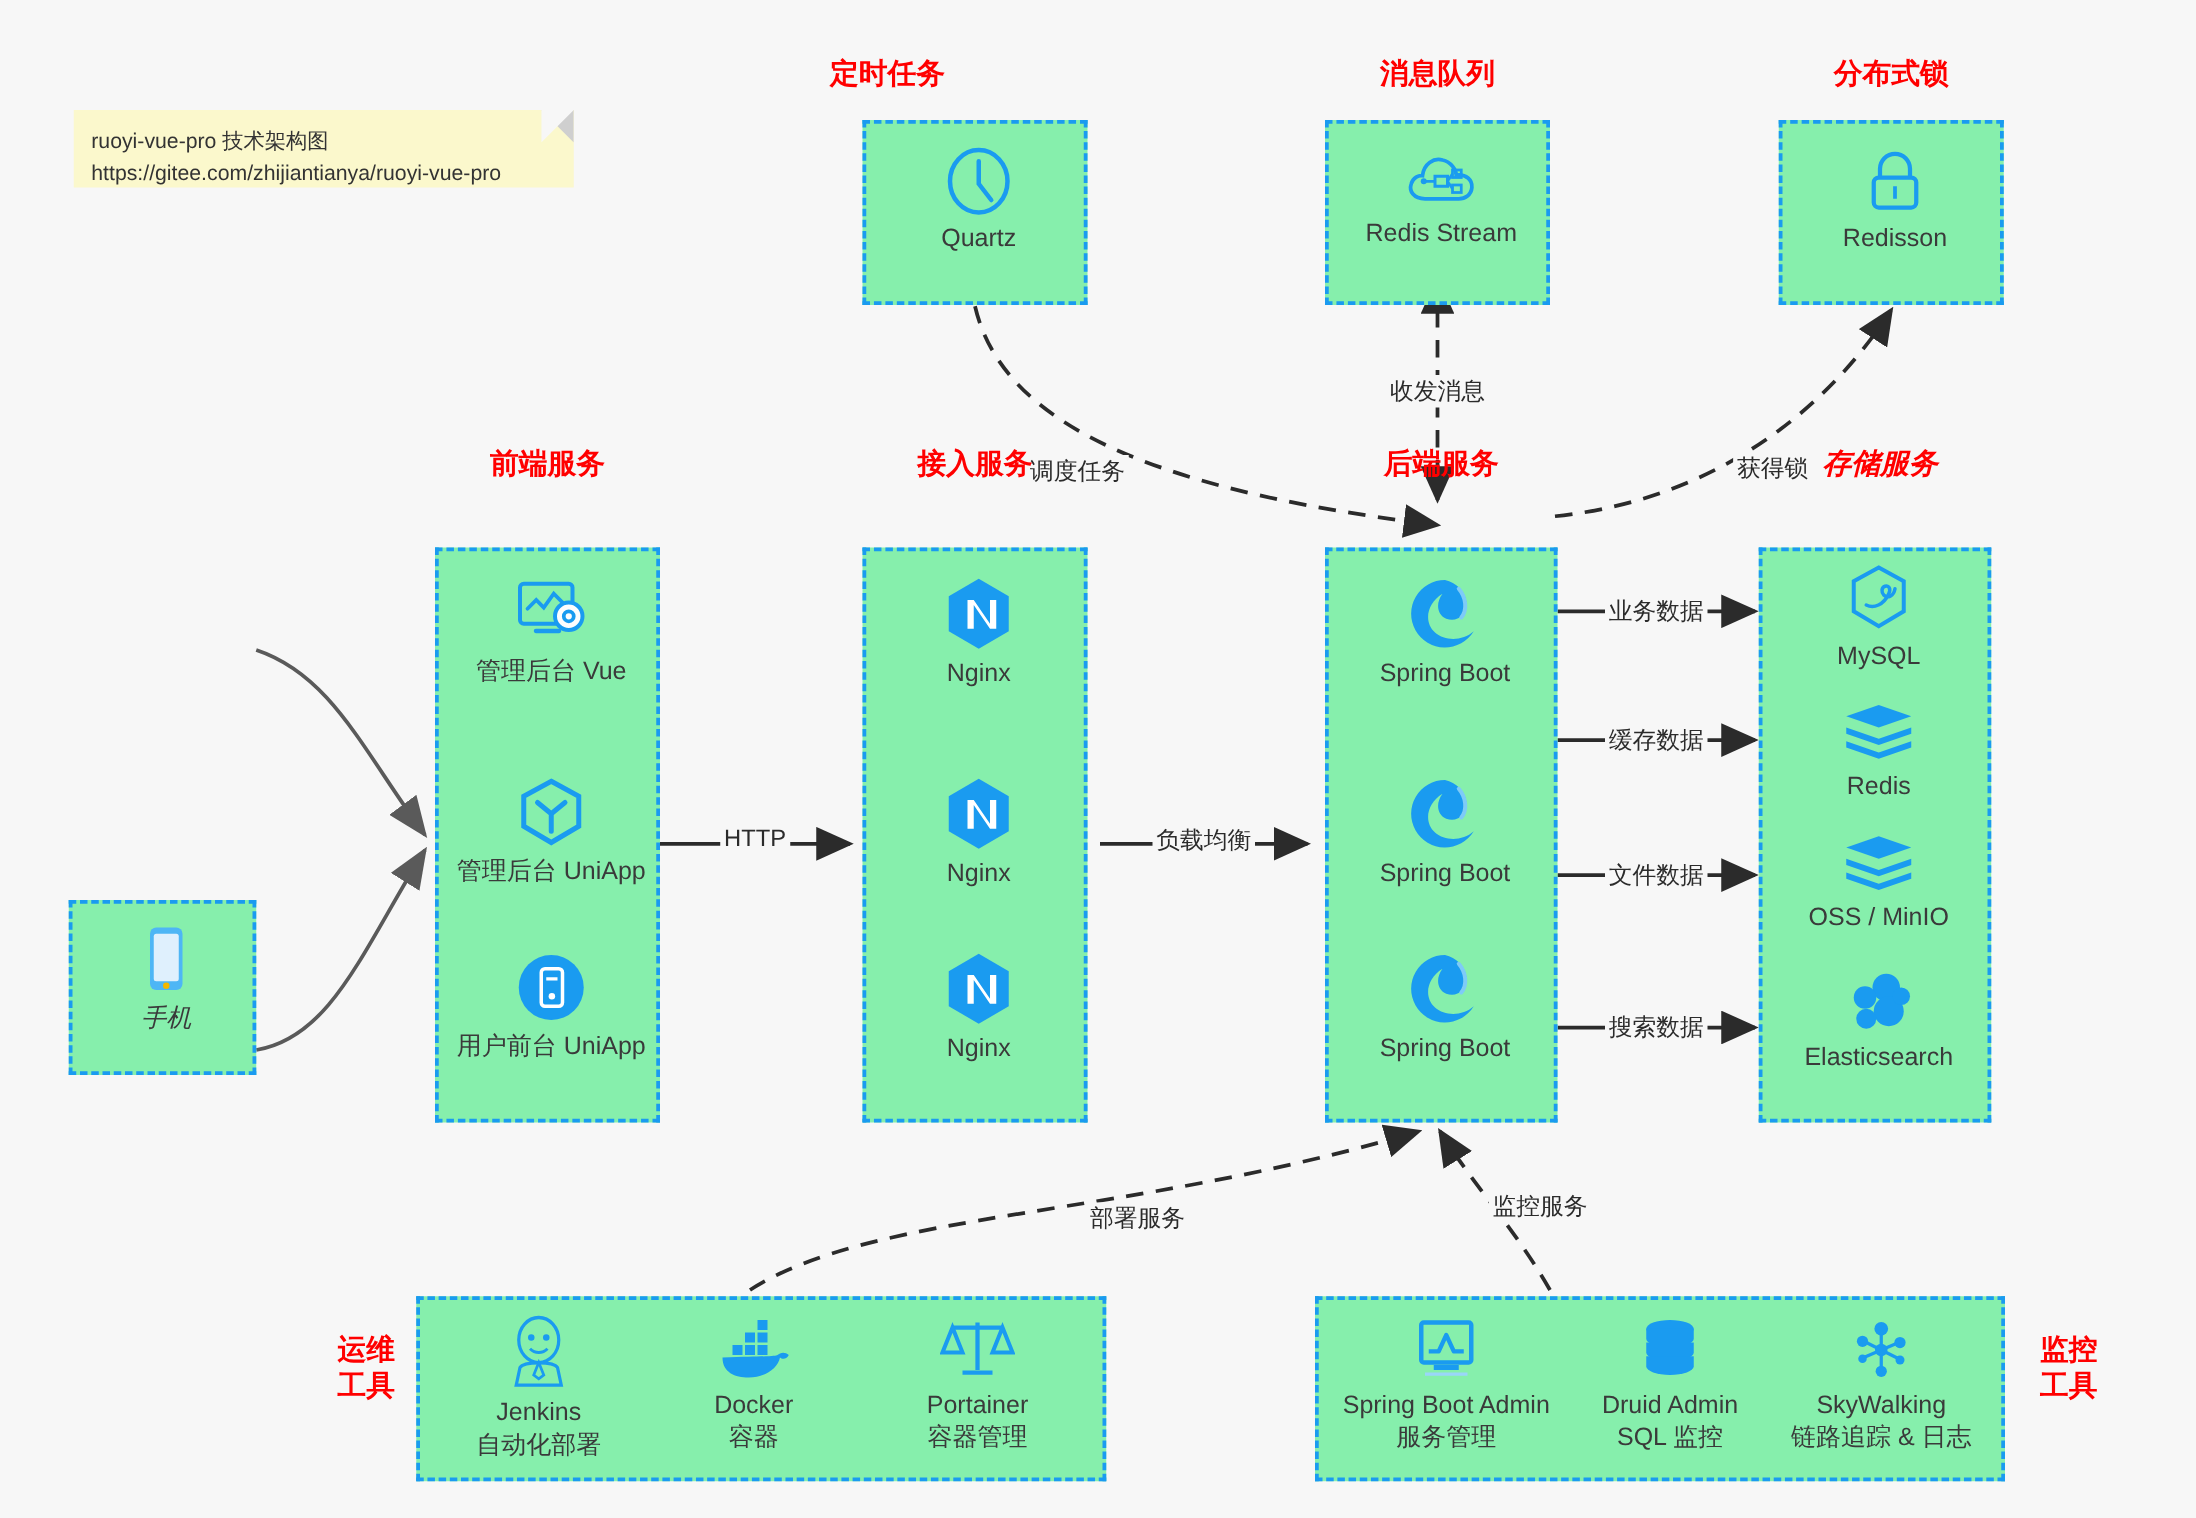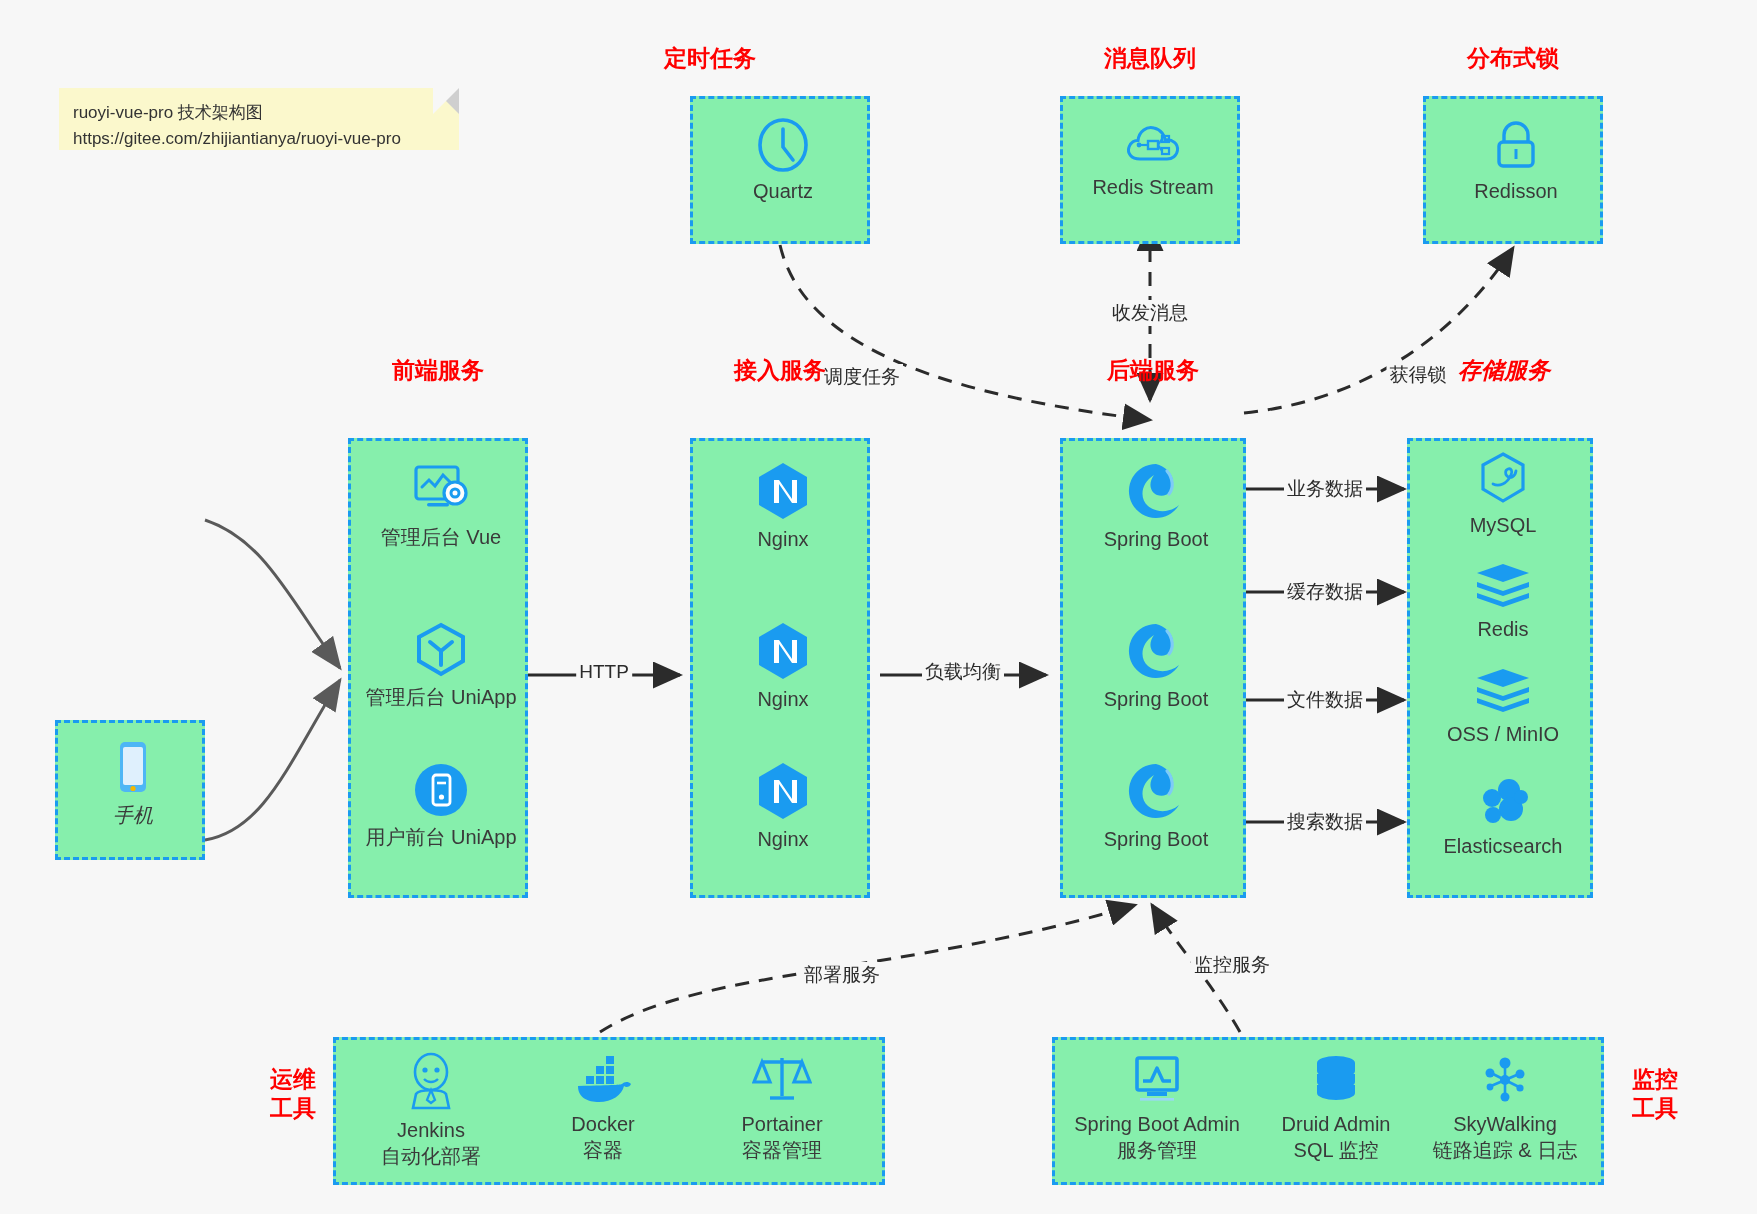--- a/index.html
+++ b/index.html
@@ -98,21 +98,21 @@
 
   <div class="elabel" style="left:604px;top:672px;">HTTP</div>
   <div class="elabel cn" style="left:963px;top:672px;">负载均衡</div>
   <div class="elabel cn" style="left:862px;top:377px;">调度任务</div>
   <div class="elabel cn" style="left:1150px;top:313px;">收发消息</div>
   <div class="elabel cn" style="left:1418px;top:375px;">获得锁</div>
   <div class="elabel cn" style="left:1325px;top:489px;">业务数据</div>
   <div class="elabel cn" style="left:1325px;top:592px;">缓存数据</div>
   <div class="elabel cn" style="left:1325px;top:700px;">文件数据</div>
   <div class="elabel cn" style="left:1325px;top:822px;">搜索数据</div>
-  <div class="elabel cn" style="left:842px;top:975px;">部署服务</div>
+  <div class="elabel cn" style="left:910px;top:975px;">部署服务</div>
   <div class="elabel cn" style="left:1232px;top:965px;">监控服务</div>
 
   <div class="gtitle" style="left:620px;top:43px;width:180px;">定时任务</div>
   <div class="gbox" style="left:690px;top:96px;width:180px;height:148px;">
     <div class="node" style="left:0;top:18px;width:180px;">
       <svg class="ico" width="56" height="56" viewBox="0 0 56 56">
         <ellipse cx="28" cy="28" rx="23" ry="25" fill="none" stroke="#1a9bf0" stroke-width="3.6"></ellipse>
         <path d="M28 12 L28 30 L38 43" fill="none" stroke="#1a9bf0" stroke-width="3.6" stroke-linecap="round"></path>
       </svg>
       <div class="cap">Quartz</div>

